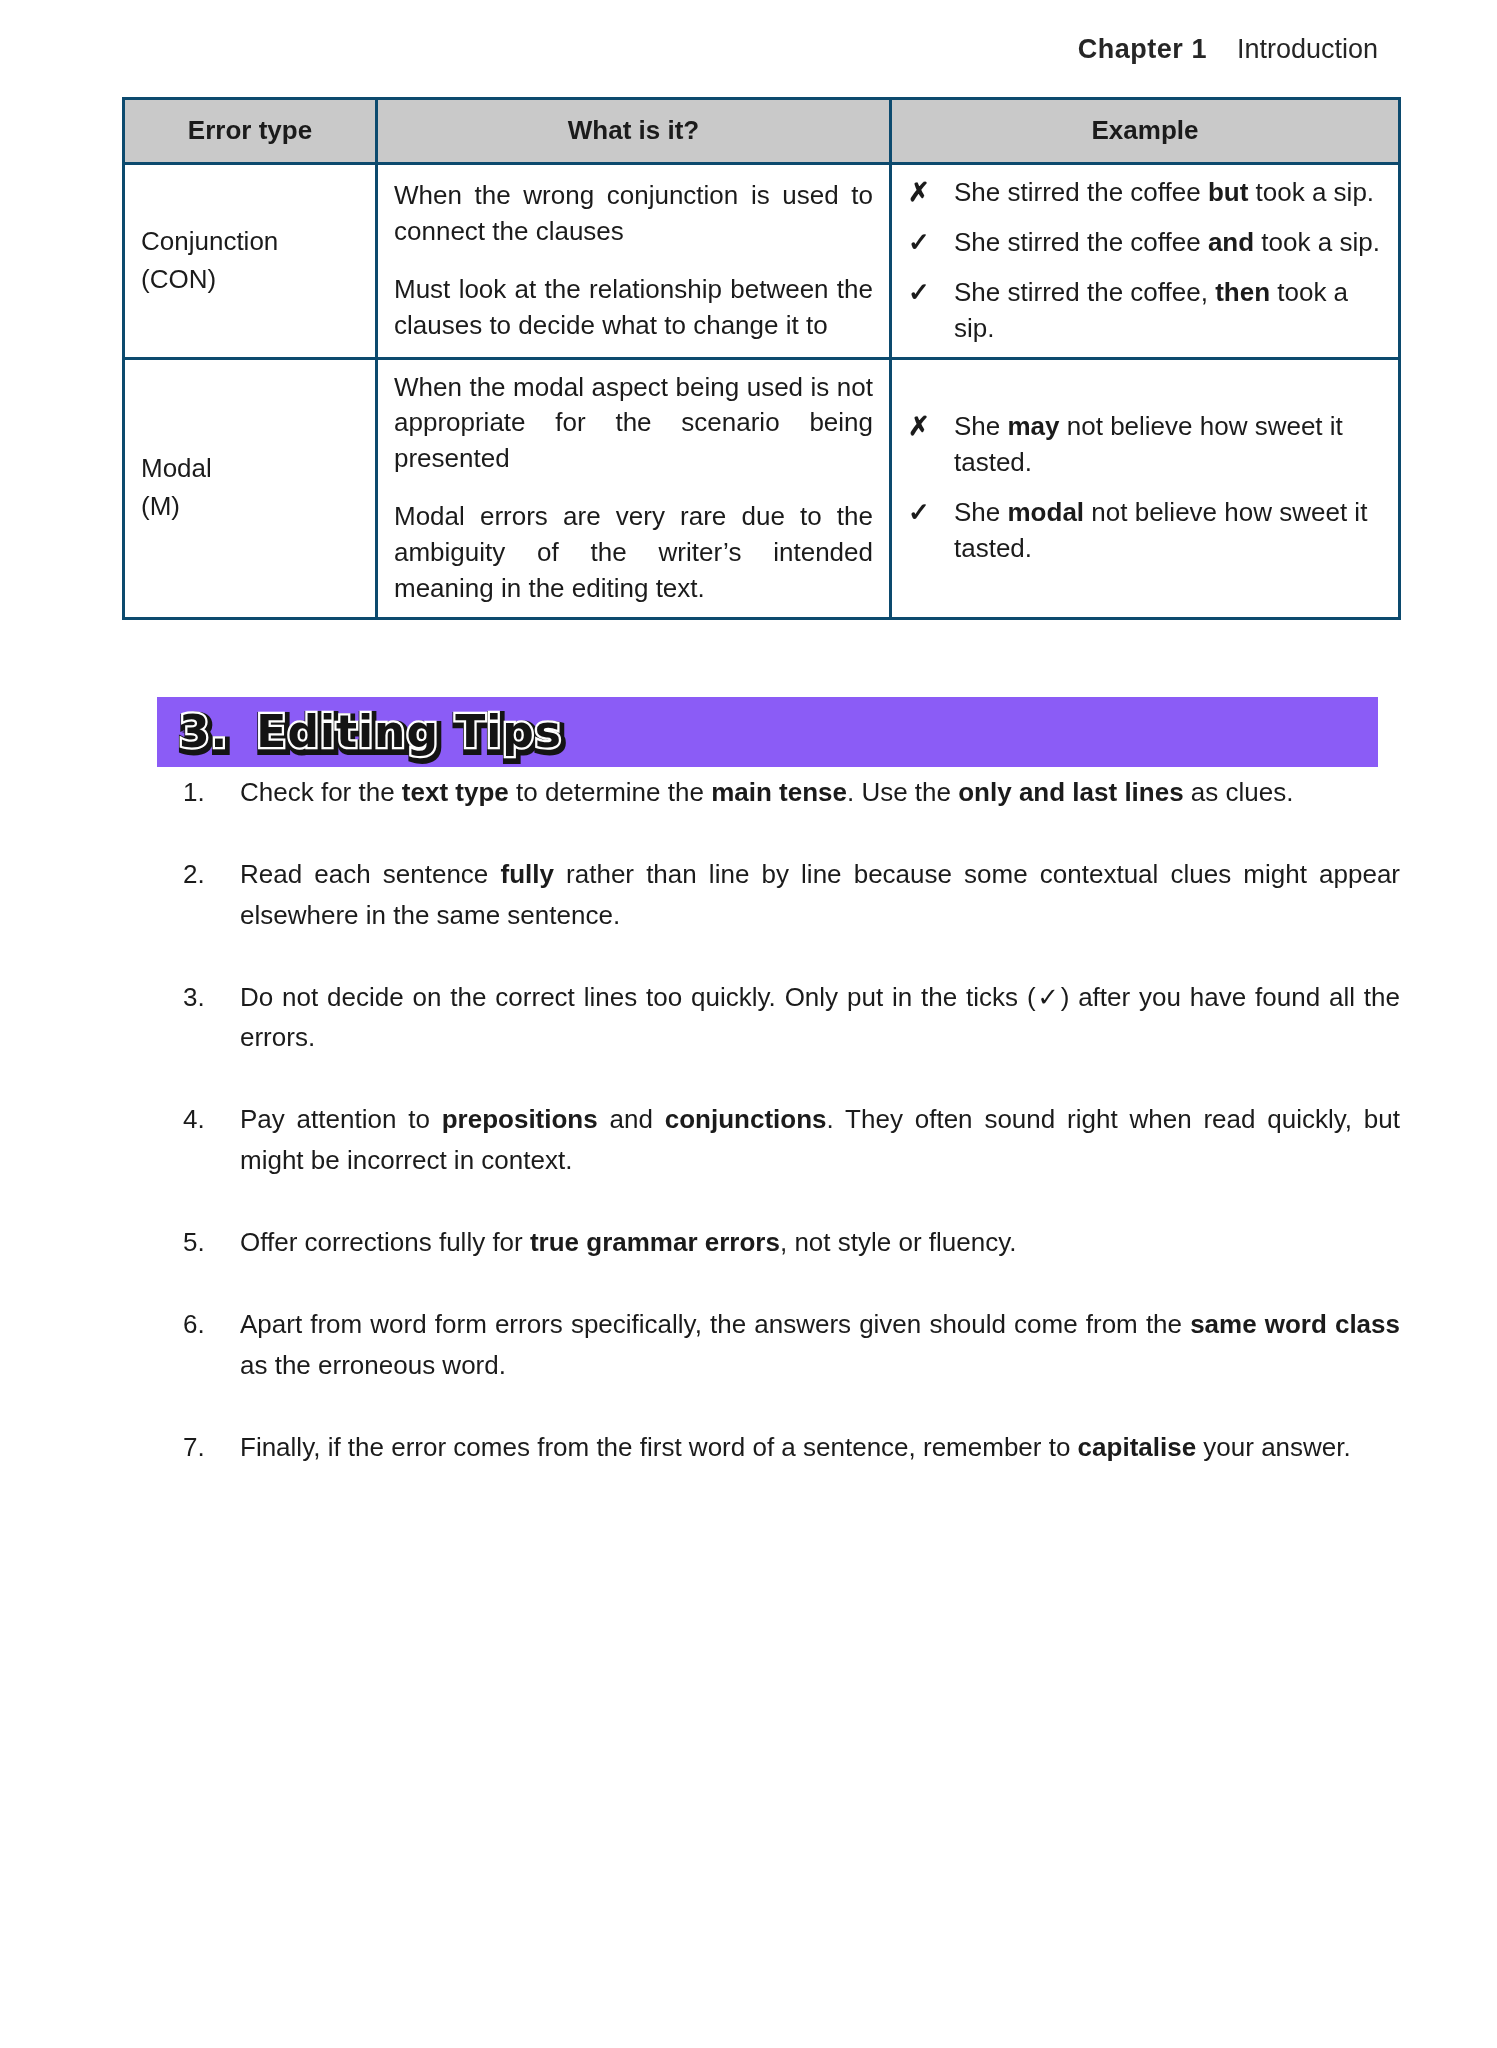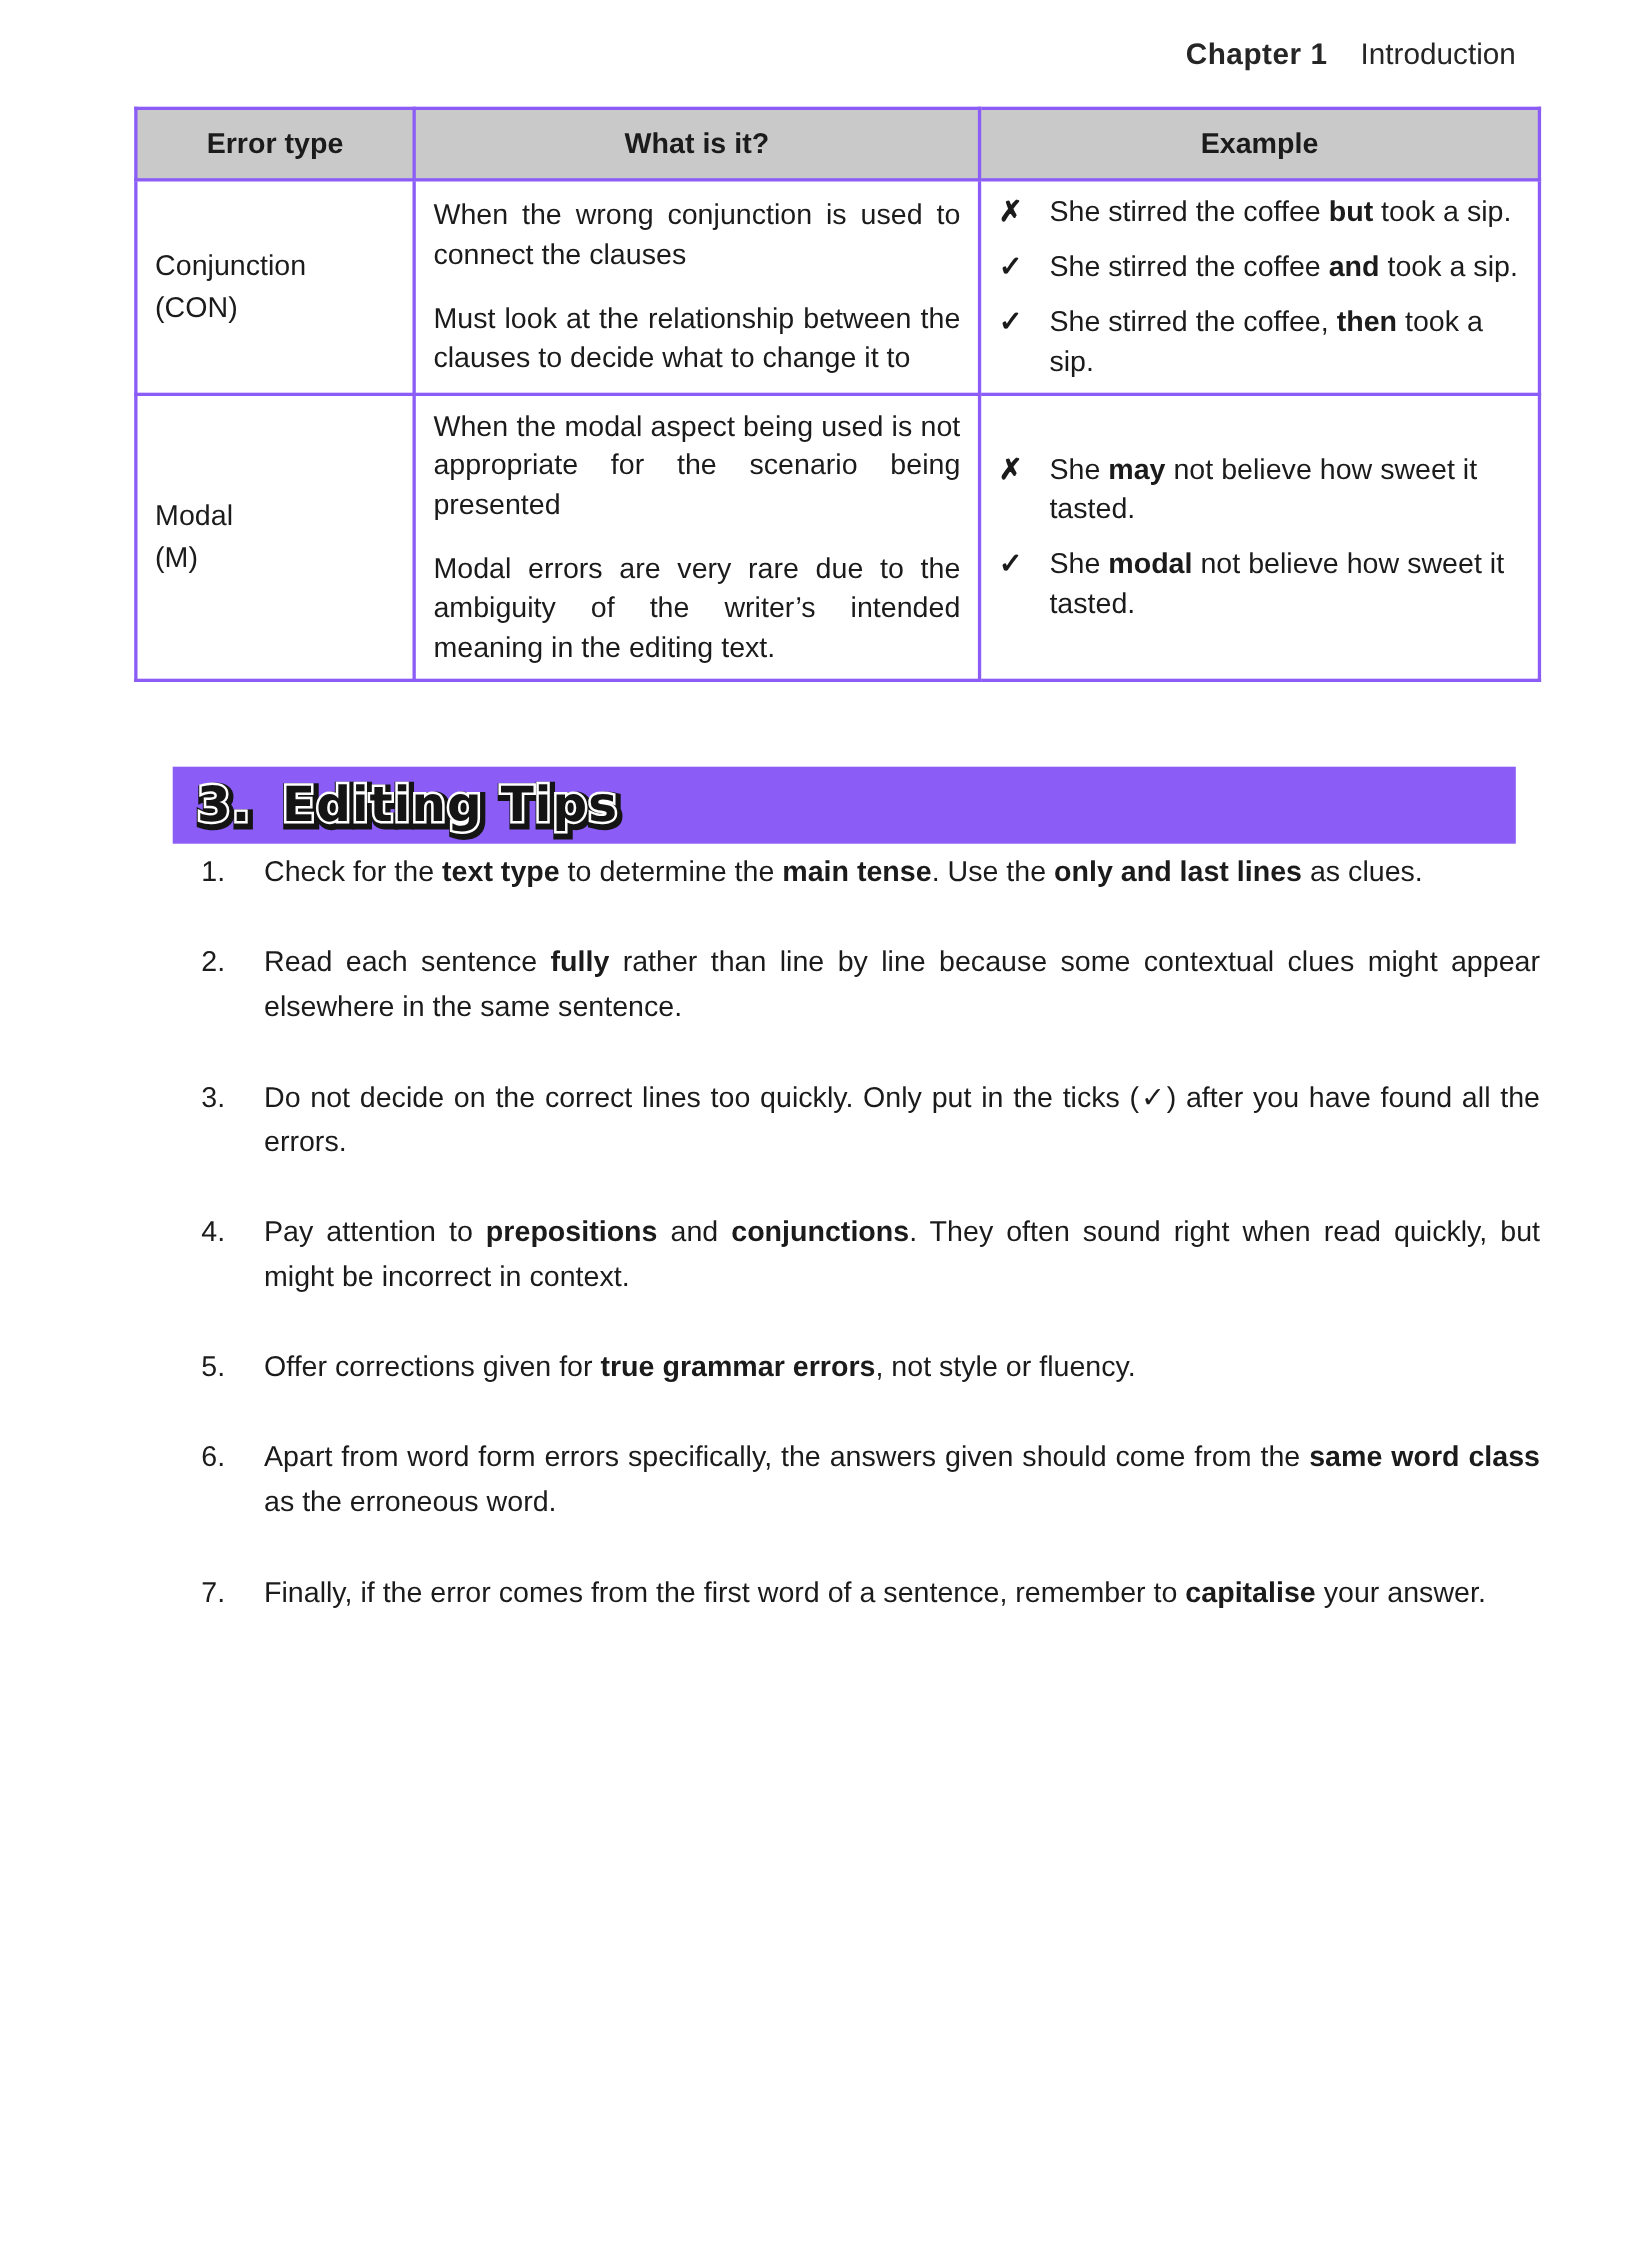--- a/index.html
+++ b/index.html
@@ -9,21 +9,21 @@
   
   .page-header{position:absolute;top:34px;left:122px;width:1256px;text-align:right;
                font-size:27px;color:#262626;}
   .page-header .chapter{font-weight:bold;letter-spacing:.5px;}
   .page-header .section{margin-left:30px;}
 
   
   .etable-wrap{position:absolute;top:97px;left:122px;width:1276px;}
   table.etable{border-collapse:collapse;width:100%;table-layout:fixed;
                font-size:26px;line-height:1.38;}
-  .etable th,.etable td{border:3px solid #8b5cf6;padding:10px 16px;}
+  .etable th,.etable td{border:3px solid #0c4a6e;padding:10px 16px;}
   .etable thead th{background:#c9c9c9;font-weight:bold;height:42px;text-align:center;font-size:26px;}
   .etable tbody tr:nth-child(1){height:188px;}
   .etable tbody tr:nth-child(2){height:222px;}
   td.col-type{vertical-align:middle;}
   td.col-type div{margin:2px 0;}
   td.col-what{vertical-align:middle;text-align:justify;}
   td.col-what p{margin:0 0 22px 0;}
   td.col-what p:last-child{margin:0;}
   td.col-ex{vertical-align:middle;}
   .ex-item{display:flex;margin-bottom:14px;}
@@ -146,21 +146,21 @@
       <li>
         <span class="tip-num">3.</span>
         <span class="tip-body"><span>Do not decide on the correct lines too quickly. Only put in the ticks (✓) after you have found all the errors.</span></span>
       </li>
       <li>
         <span class="tip-num">4.</span>
         <span class="tip-body"><span>Pay attention to </span><span style="font-weight: bold;">prepositions</span><span> and </span><span style="font-weight: bold;">conjunctions</span><span>. They often sound right when read quickly, but might be incorrect in context.</span></span>
       </li>
       <li>
         <span class="tip-num">5.</span>
-        <span class="tip-body"><span>Offer corrections given for </span><span style="font-weight: bold;">true grammar errors</span><span>, not style or fluency.</span></span>
+        <span class="tip-body"><span>Offer corrections fully for </span><span style="font-weight: bold;">true grammar errors</span><span>, not style or fluency.</span></span>
       </li>
       <li>
         <span class="tip-num">6.</span>
         <span class="tip-body"><span>Apart from word form errors specifically, the answers given should come from the </span><span style="font-weight: bold;">same word class</span><span> as the erroneous word.</span></span>
       </li>
       <li>
         <span class="tip-num">7.</span>
         <span class="tip-body"><span>Finally, if the error comes from the first word of a sentence, remember to </span><span style="font-weight: bold;">capitalise</span><span> your answer.</span></span>
       </li>
     </ol>

